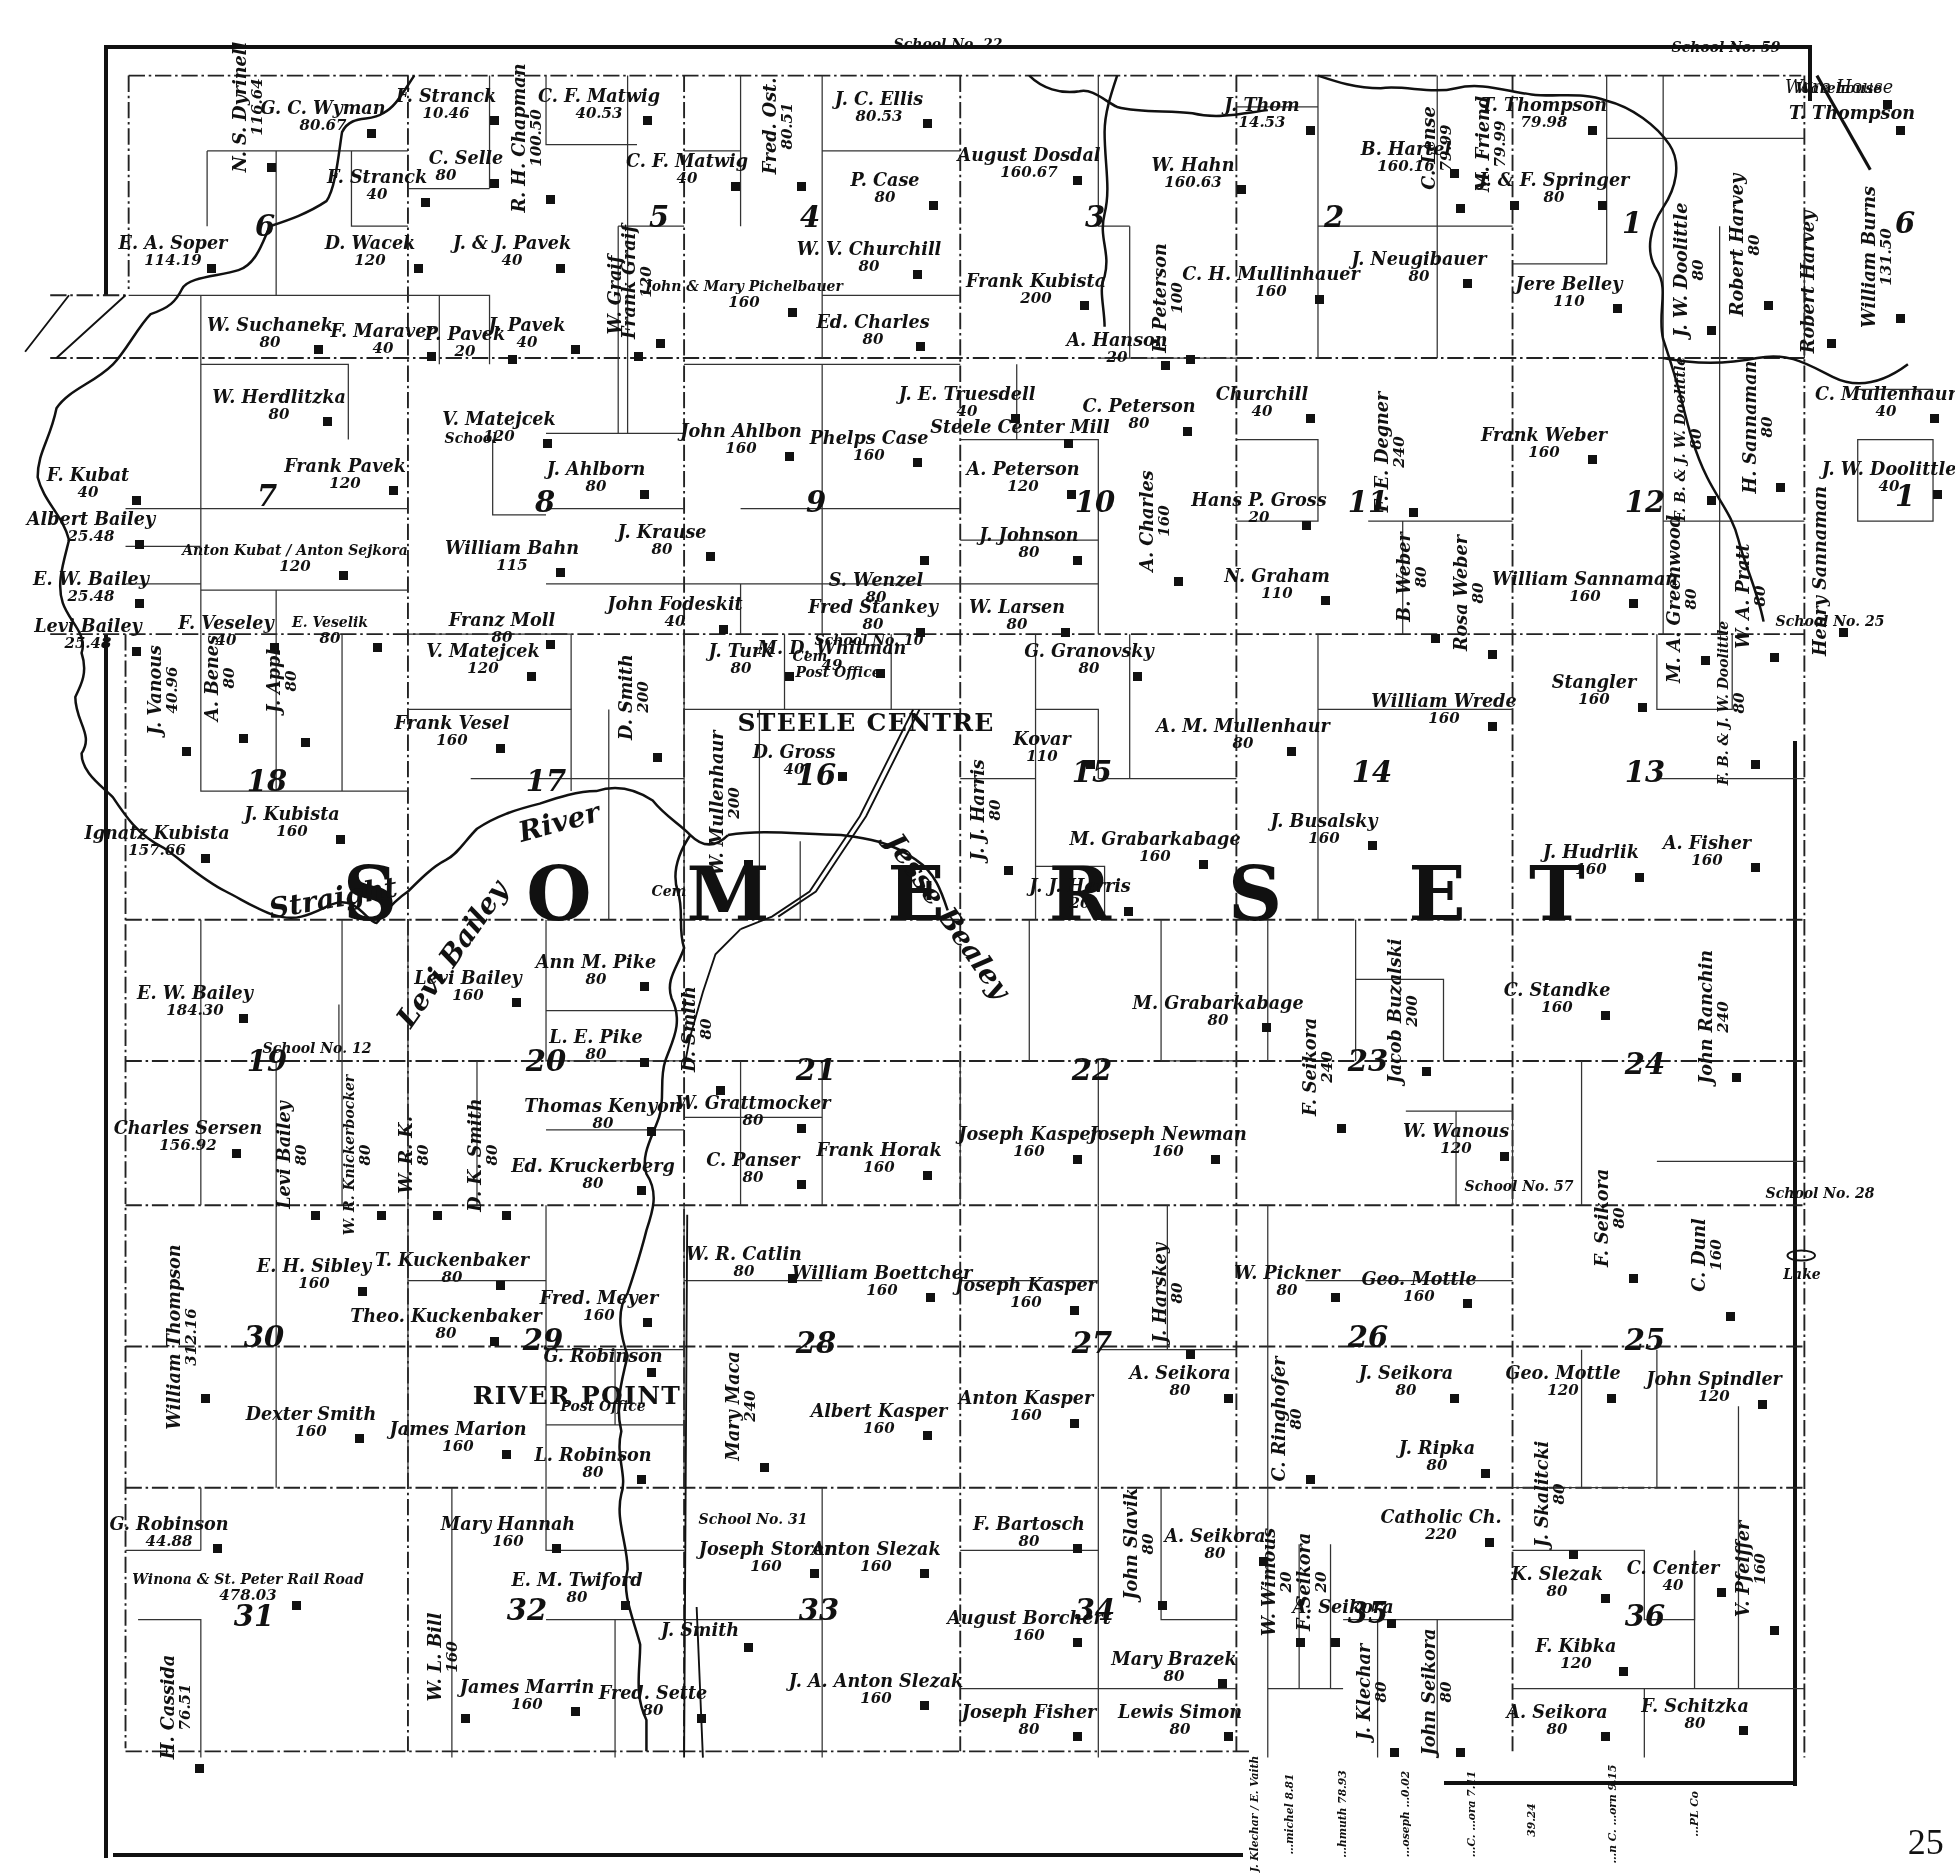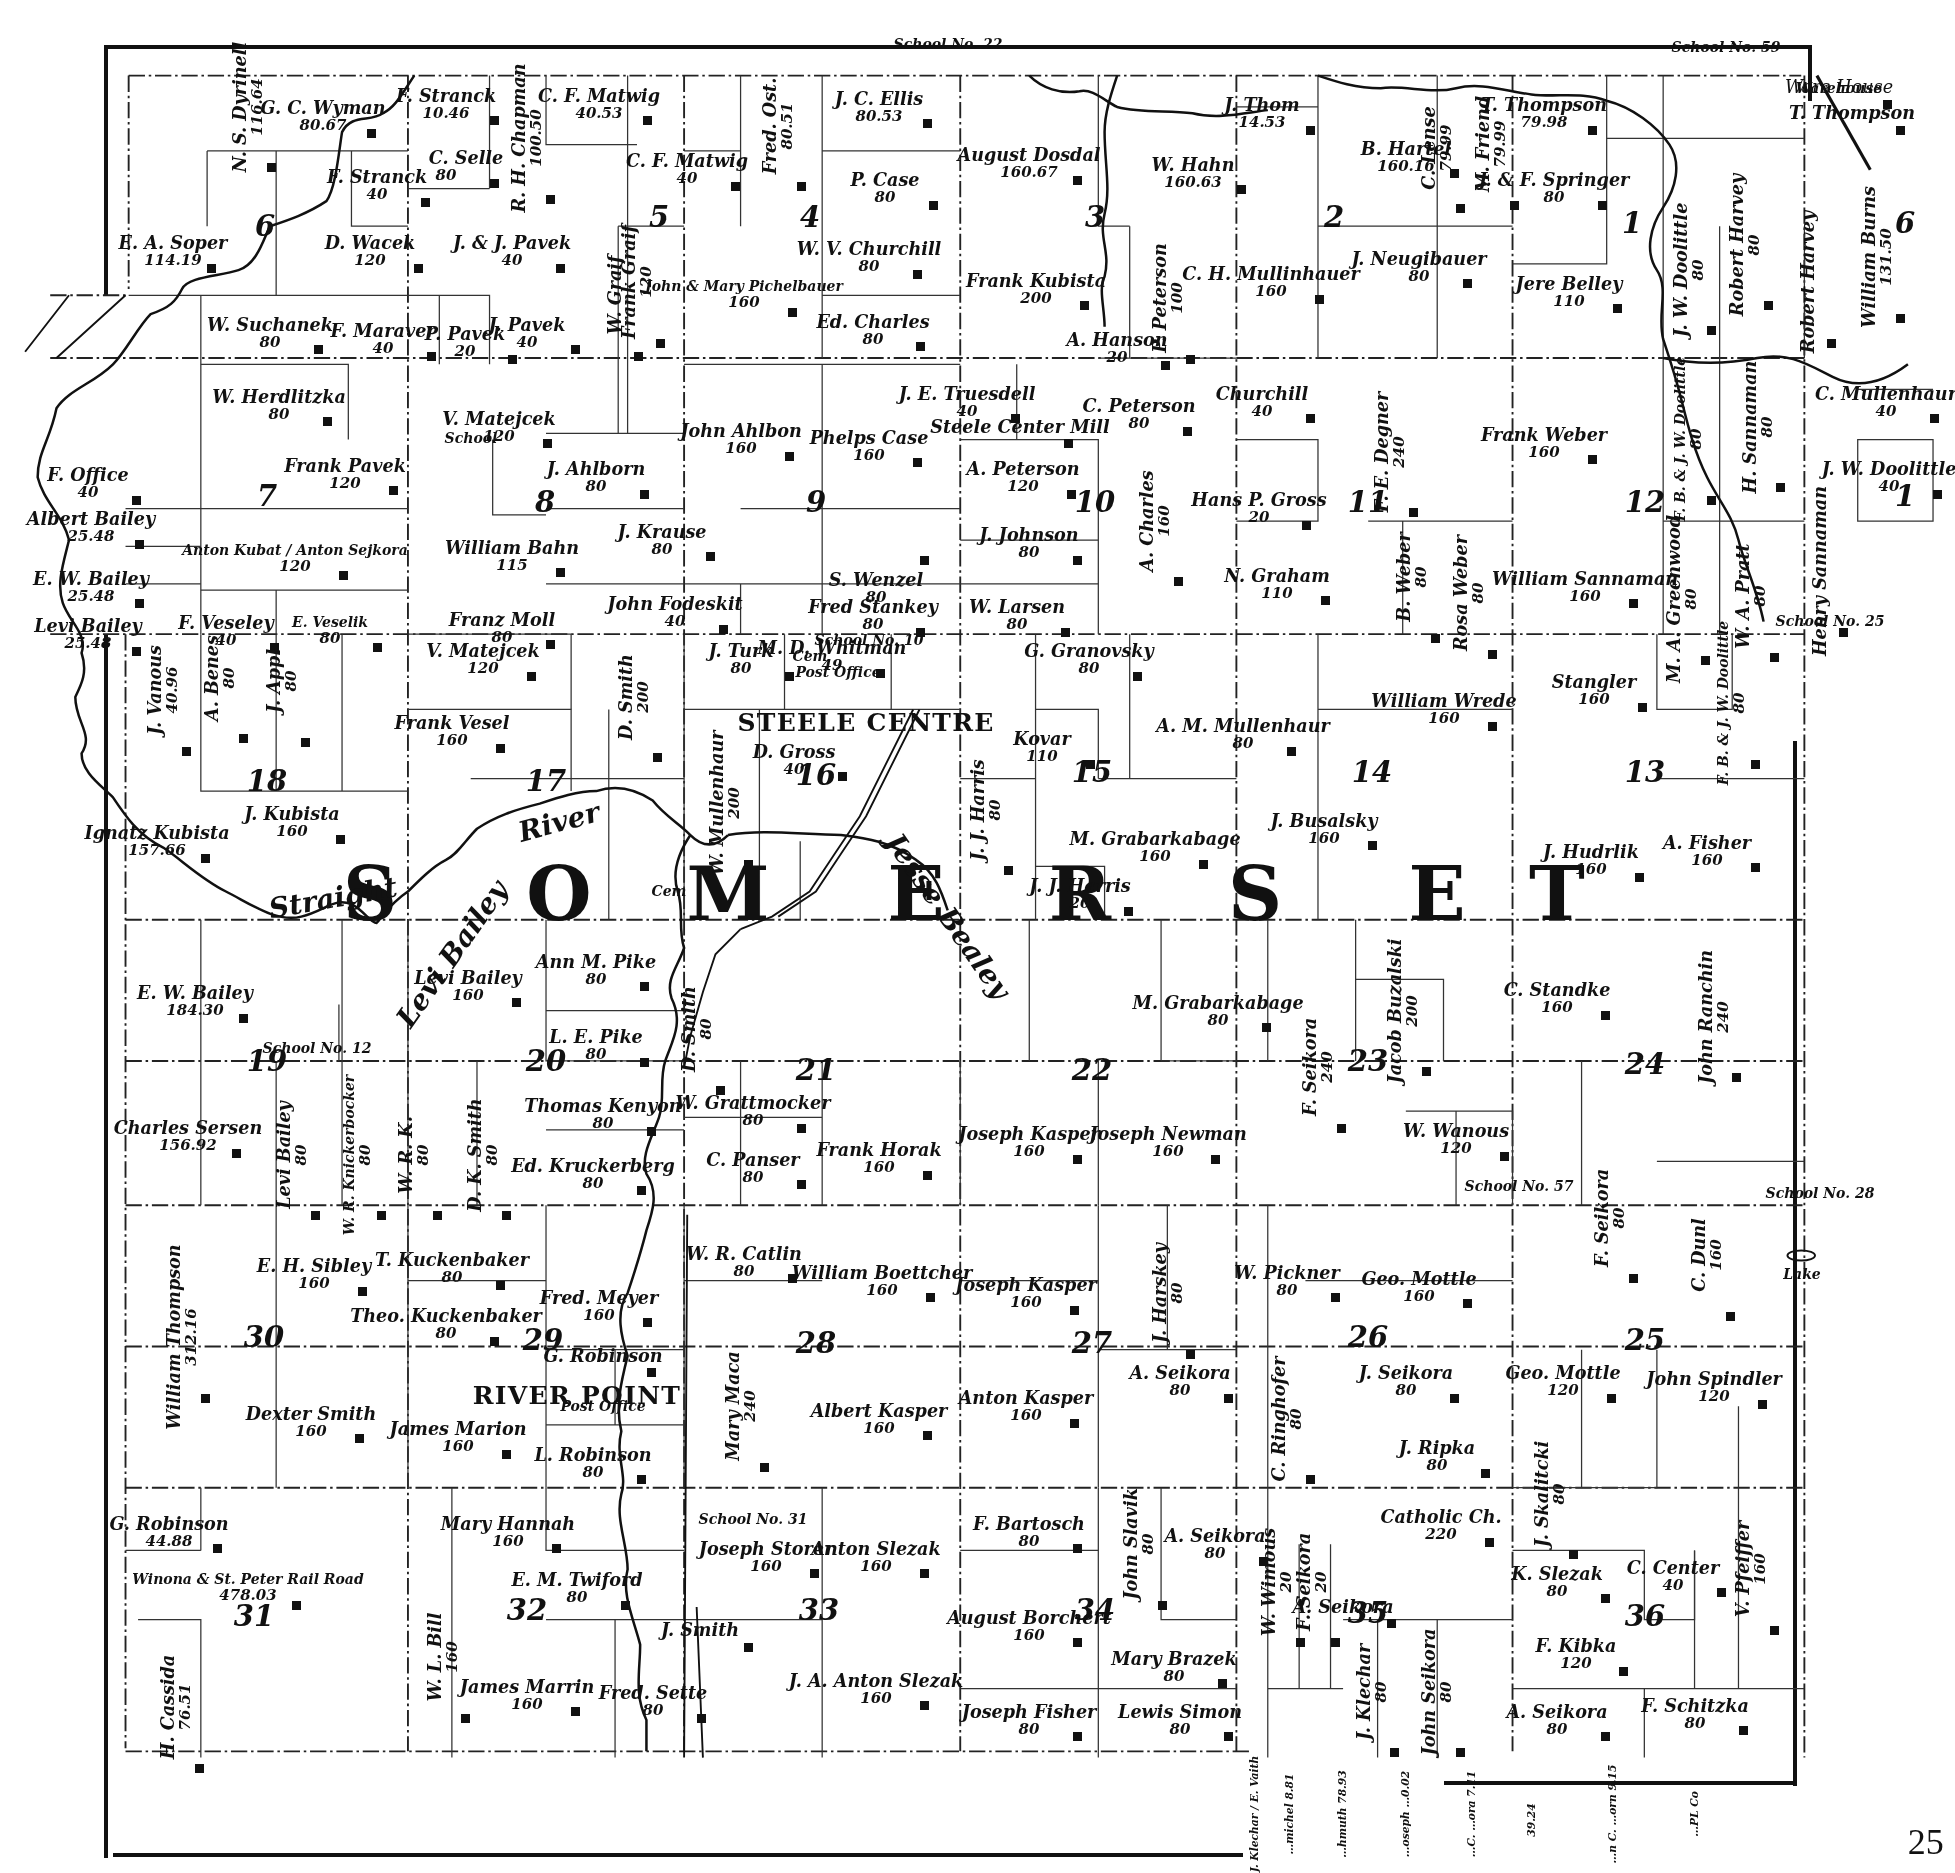--- a/index.html
+++ b/index.html
@@ -307,21 +307,21 @@
         <div style="font-size: 17.6px;">W. Herdlitzka</div>
         <div style="font-size: 15px;">80</div>
       </div>
       <div class="house" style="left: 323px; top: 417px;"></div>
       <div style="position: absolute; left: 499px; top: 427px; transform: translate(-50%, -50%); text-align: center; font-style: italic; font-weight: bold; white-space: nowrap; line-height: 1.1;">
         <div style="font-size: 17.6px;">V. Matejcek</div>
         <div style="font-size: 15px;">120</div>
       </div>
       <div class="house" style="left: 543px; top: 439px;"></div>
       <div style="position: absolute; left: 88px; top: 483px; transform: translate(-50%, -50%); text-align: center; font-style: italic; font-weight: bold; white-space: nowrap; line-height: 1.1;">
-        <div style="font-size: 17.6px;">F. Office</div>
+        <div style="font-size: 17.6px;">F. Kubat</div>
         <div style="font-size: 15px;">40</div>
       </div>
       <div class="house" style="left: 132px; top: 496px;"></div>
       <div style="position: absolute; left: 345px; top: 474px; transform: translate(-50%, -50%); text-align: center; font-style: italic; font-weight: bold; white-space: nowrap; line-height: 1.1;">
         <div style="font-size: 17.6px;">Frank Pavek</div>
         <div style="font-size: 15px;">120</div>
       </div>
       <div class="house" style="left: 389px; top: 486px;"></div>
       <div style="position: absolute; left: 91px; top: 527px; transform: translate(-50%, -50%); text-align: center; font-style: italic; font-weight: bold; white-space: nowrap; line-height: 1.1;">
         <div style="font-size: 17.6px;">Albert Bailey</div>

